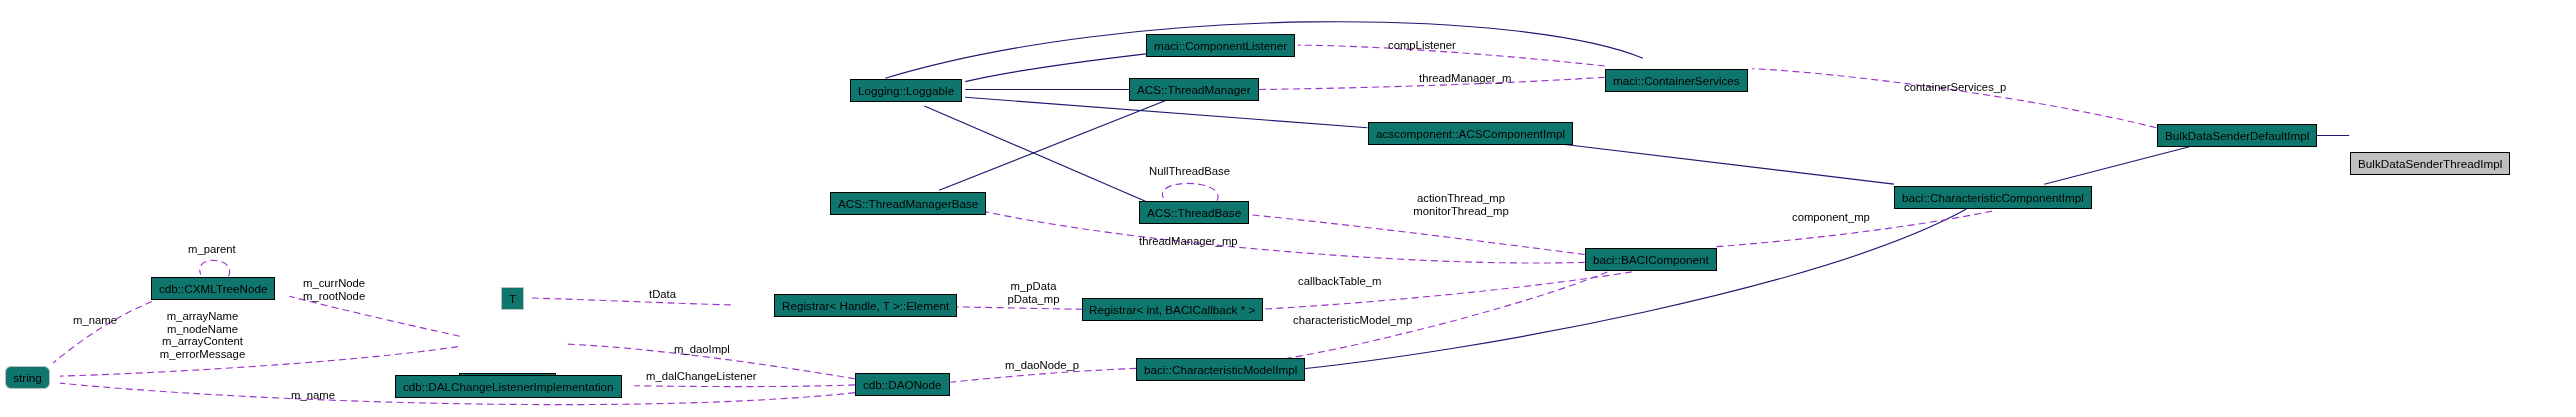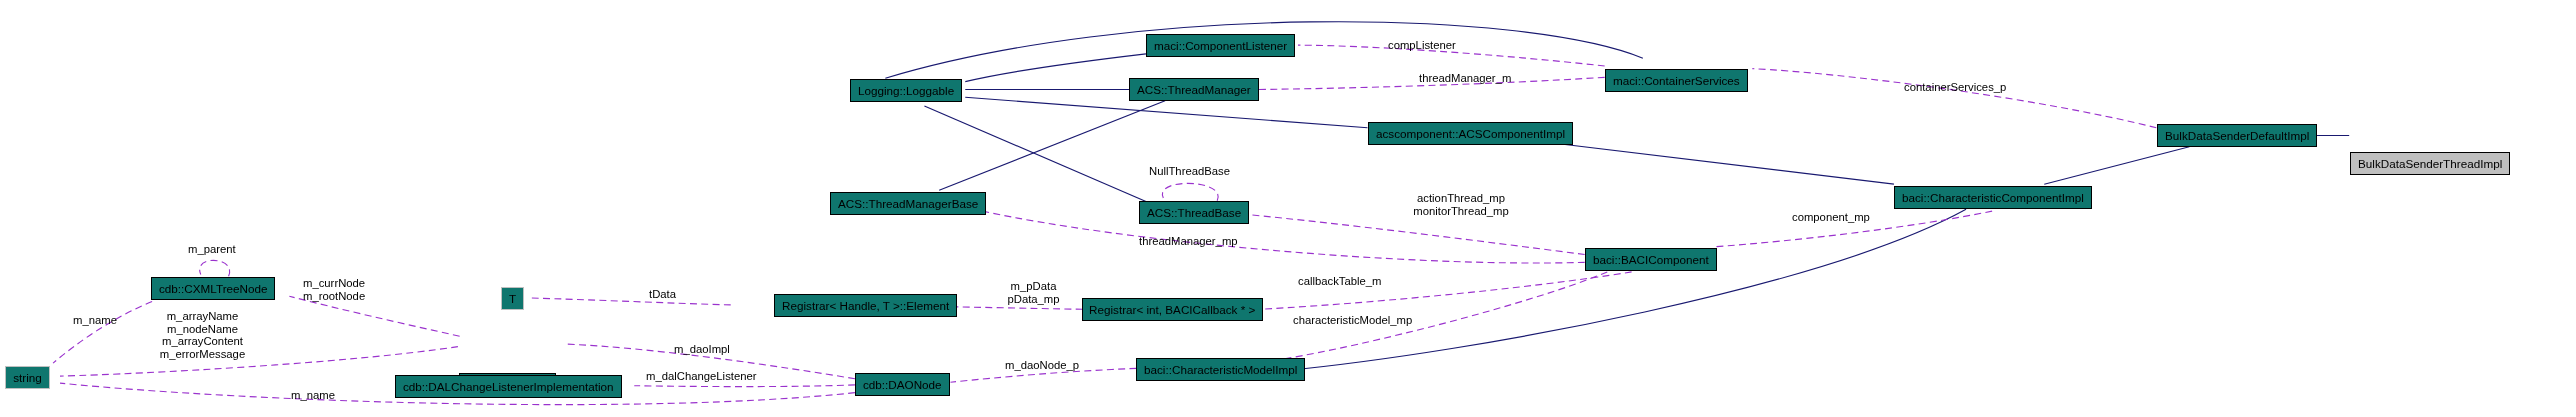--- a/index.html
+++ b/index.html
@@ -93,21 +93,21 @@
   <div class="node hl" style="left:2350px;top:124px;margin-top:28px;"><span>BulkDataSenderThreadImpl</span></div>
   <div class="node" style="left:830px;top:192px;"><span>ACS::ThreadManagerBase</span></div>
   <div class="node" style="left:1139px;top:201px;"><span>ACS::ThreadBase</span></div>
   <div class="node" style="left:1894px;top:186px;"><span>baci::CharacteristicComponentImpl</span></div>
   <div class="node" style="left:1585px;top:248px;"><span>baci::BACIComponent</span></div>
   <div class="node" style="left:151px;top:277px;"><span>cdb::CXMLTreeNode</span></div>
   <div class="node ext" style="left:501px;top:287px;"><span>T</span></div>
   <div class="node" style="left:730px;top:294px;margin-left:44px;"><span>Registrar&lt; Handle, T &gt;::Element</span></div>
   <div class="node" style="left:1082px;top:298px;padding-left:6px;"><span>Registrar&lt; int, BACICallback * &gt;</span></div>
   <div class="node" style="left:459px;top:328px;margin-top:45px;"><span>cdb::DAOProxy</span></div>
-  <div class="node ext" style="left:5.2px;top:366px;"><span>string</span></div>
+  <div class="node ext" style="left:5.2px;top:366px;border-radius:6px;"><span>string</span></div>
   <div class="node" style="left:395px;top:375px;"><span>cdb::DALChangeListenerImplementation</span></div>
   <div class="node" style="left:855px;top:373px;"><span>cdb::DAONode</span></div>
   <div class="node" style="left:1136px;top:358px;"><span>baci::CharacteristicModelImpl</span></div>
 
   <div class="elabel" style="left:1388px;top:39px;">compListener</div>
   <div class="elabel" style="left:1419px;top:72px;">threadManager_m</div>
   <div class="elabel" style="left:1904px;top:81px;">containerServices_p</div>
   <div class="elabel" style="left:1149px;top:165px;">NullThreadBase</div>
   <div class="elabel ctr" style="left:1408px;top:192px;width:106px;">actionThread_mp
 monitorThread_mp</div>

